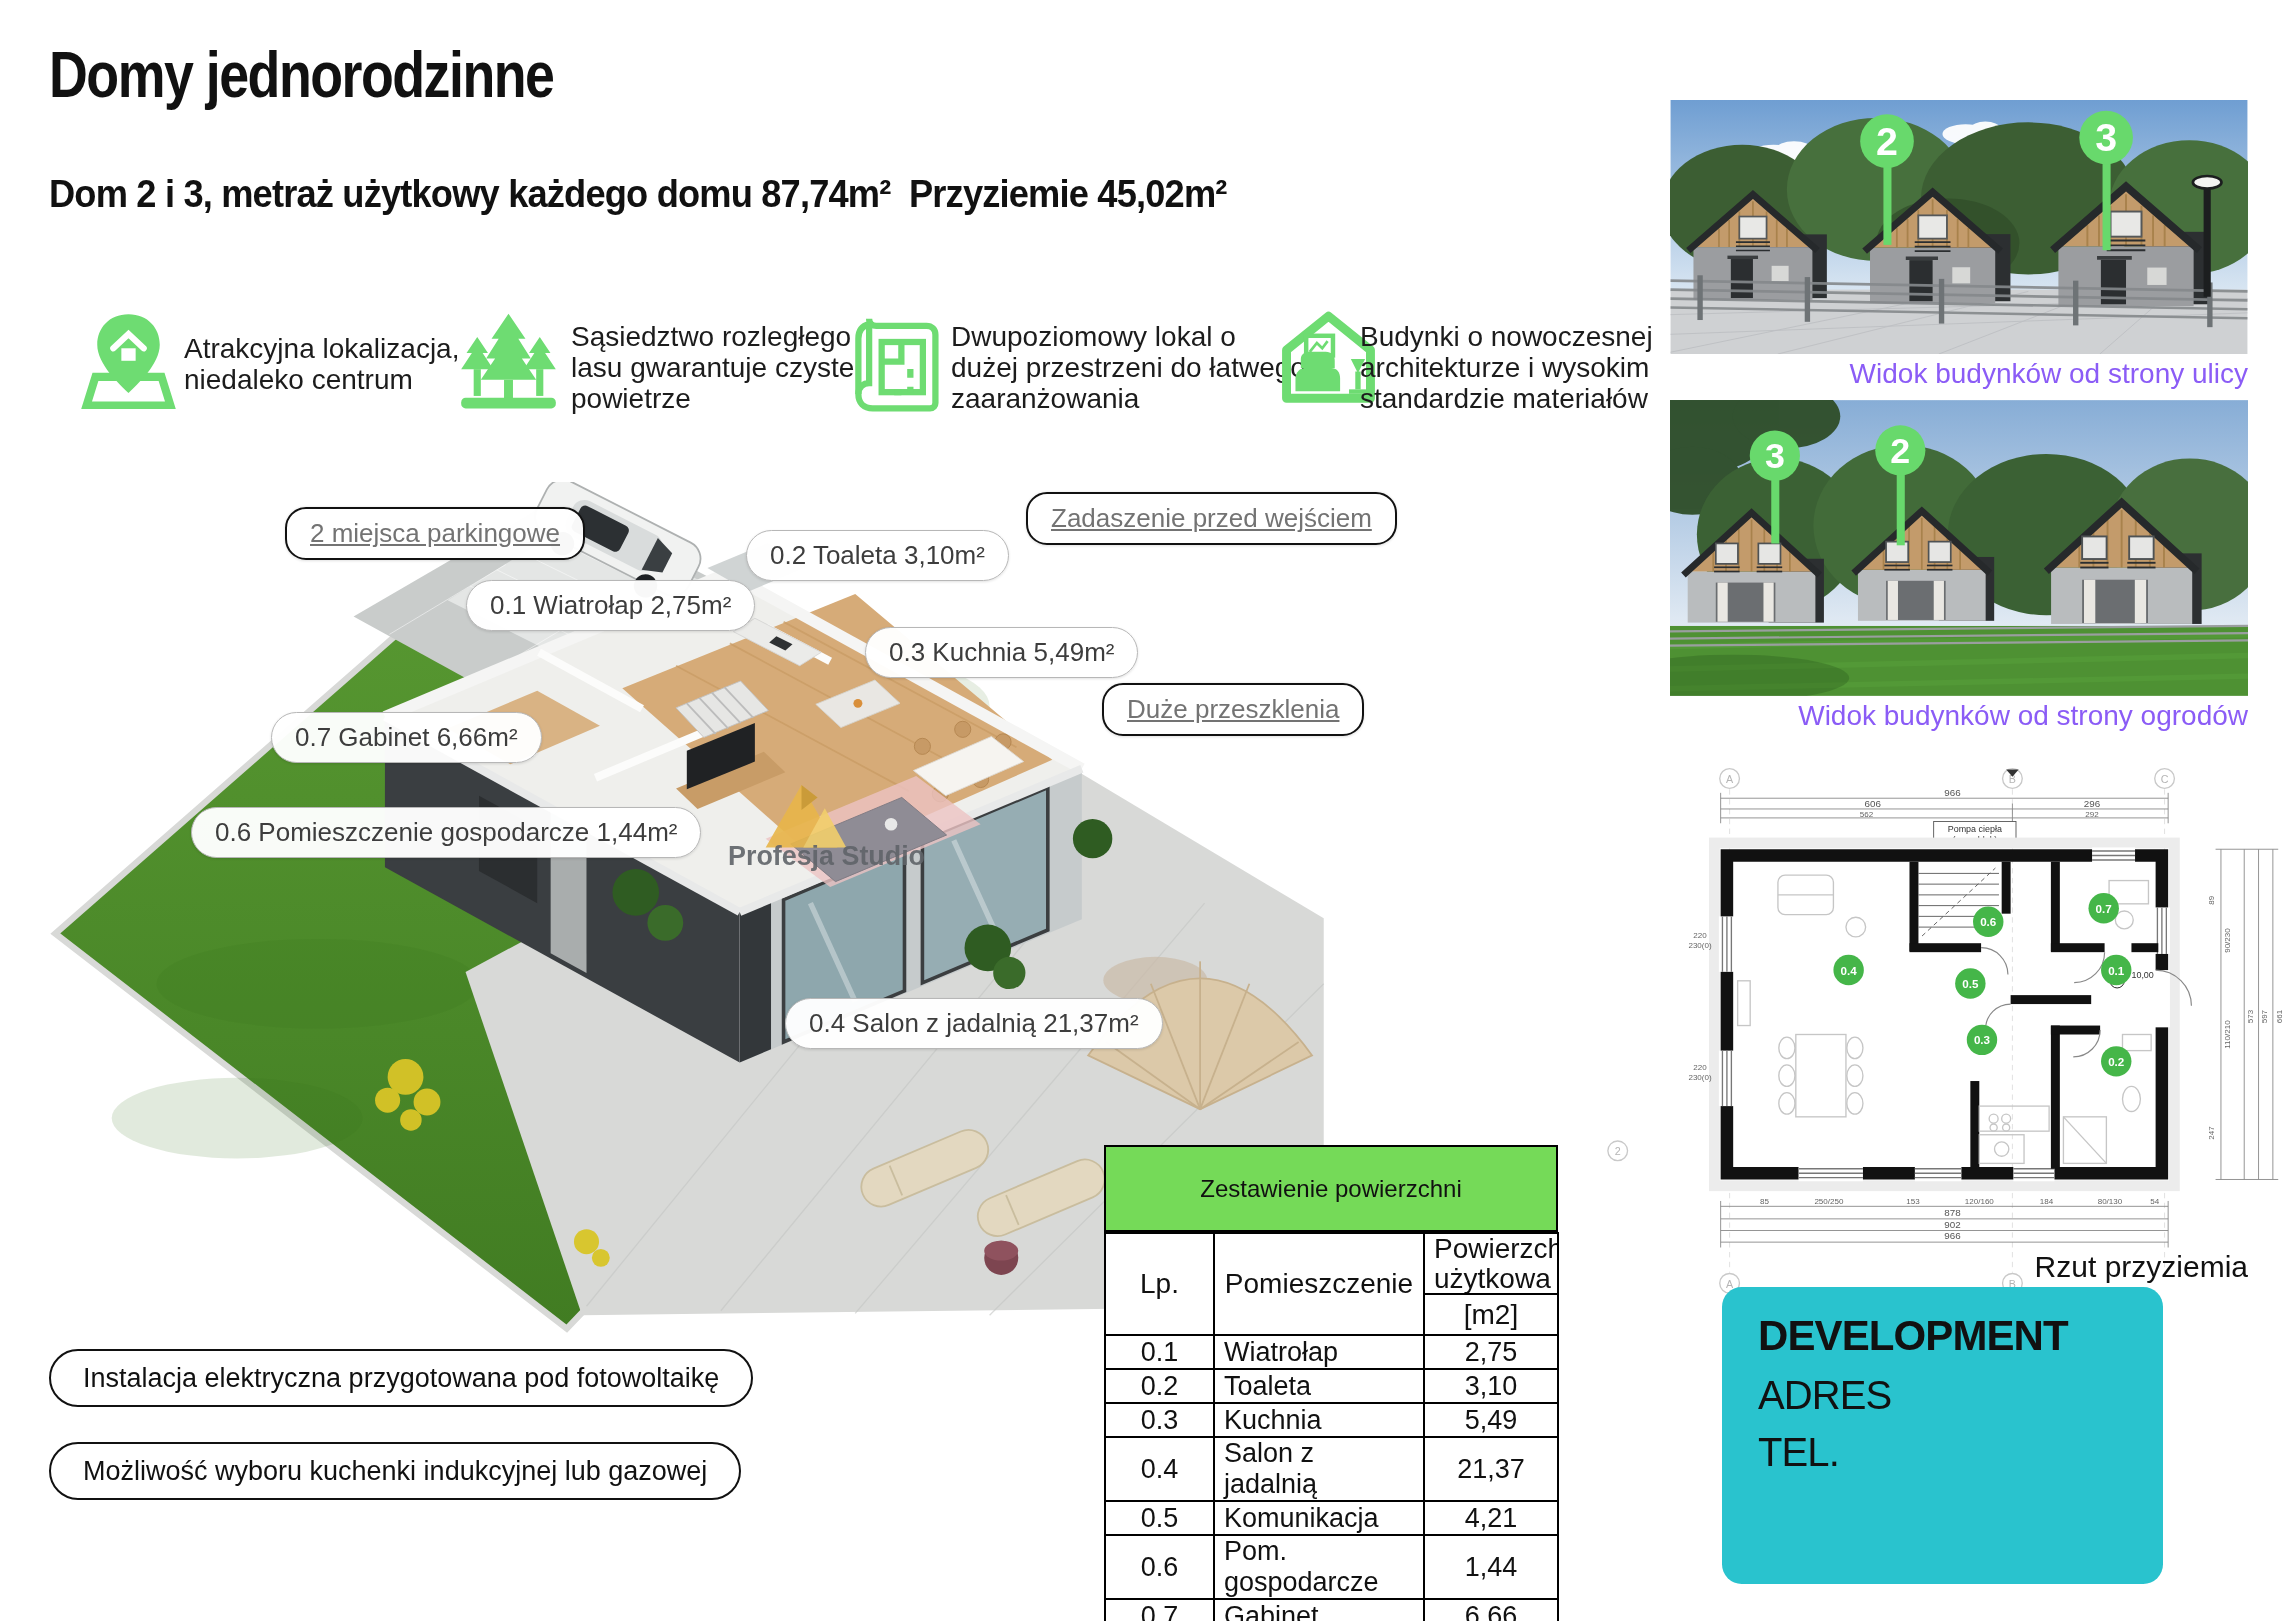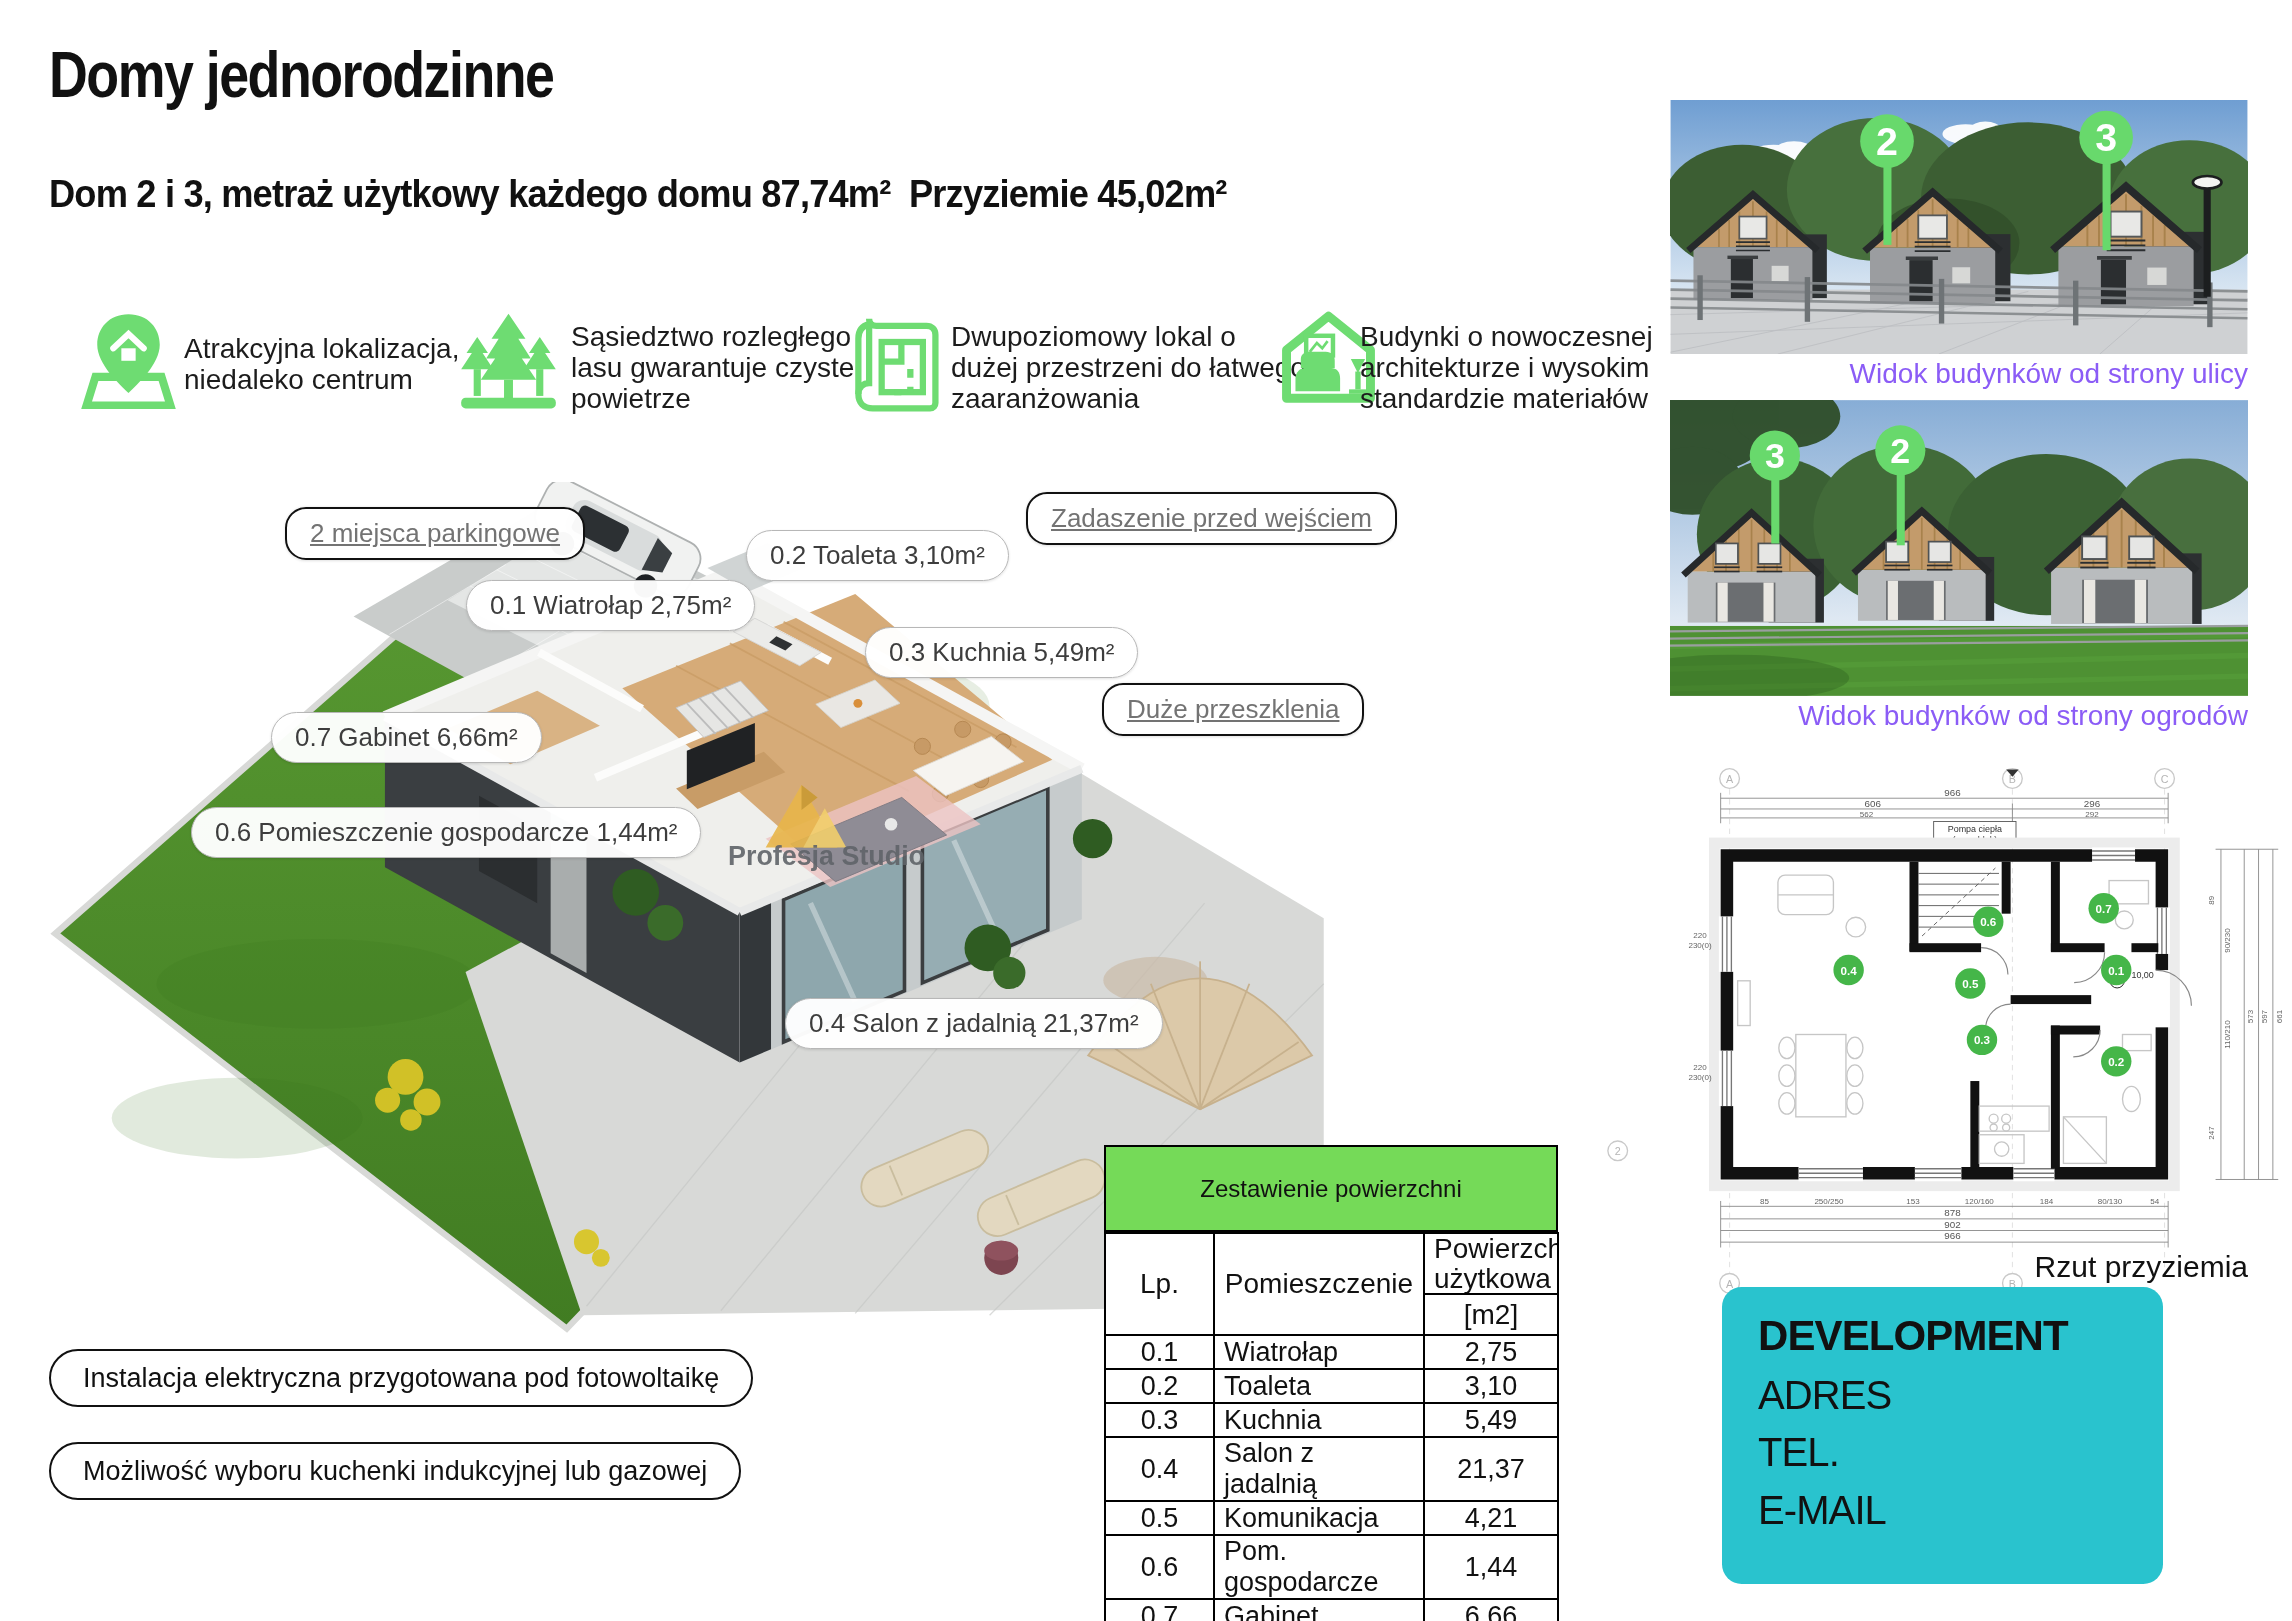--- a/index.html
+++ b/index.html
@@ -705,17 +705,16 @@
         <td class="total">45,02</td>
       </tr>
     </tbody>
       </table>
   </div>
 
   <div class="abs contact">
     <div class="l1">DEVELOPMENT</div>
     <div class="ln">ADRES</div>
     <div class="ln">TEL.</div>
-    <div class="ln">E-MAIL</div>
   </div>
 
 </div>
 
 
 </body></html>

